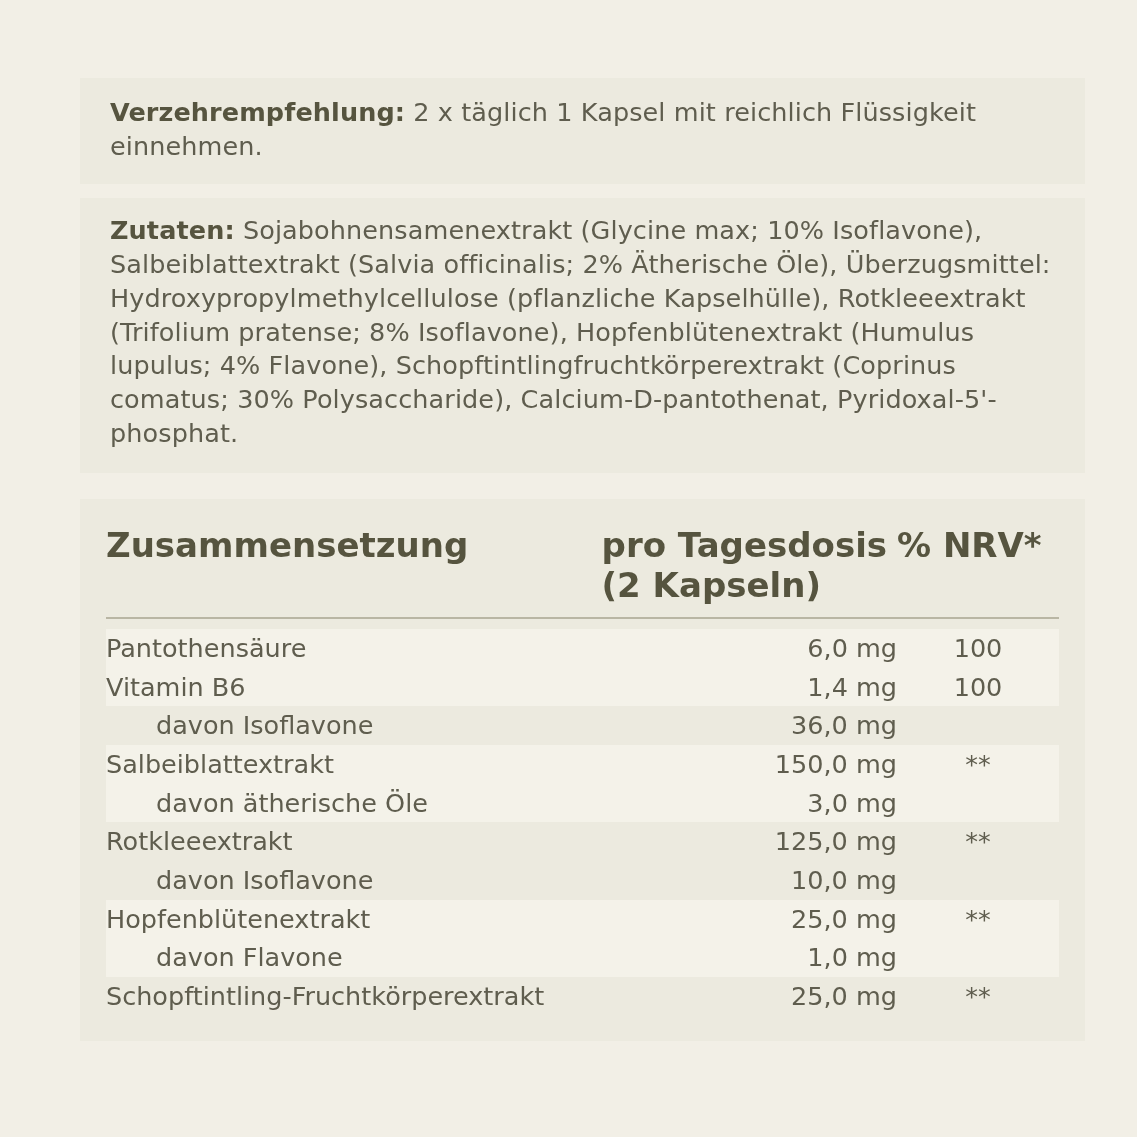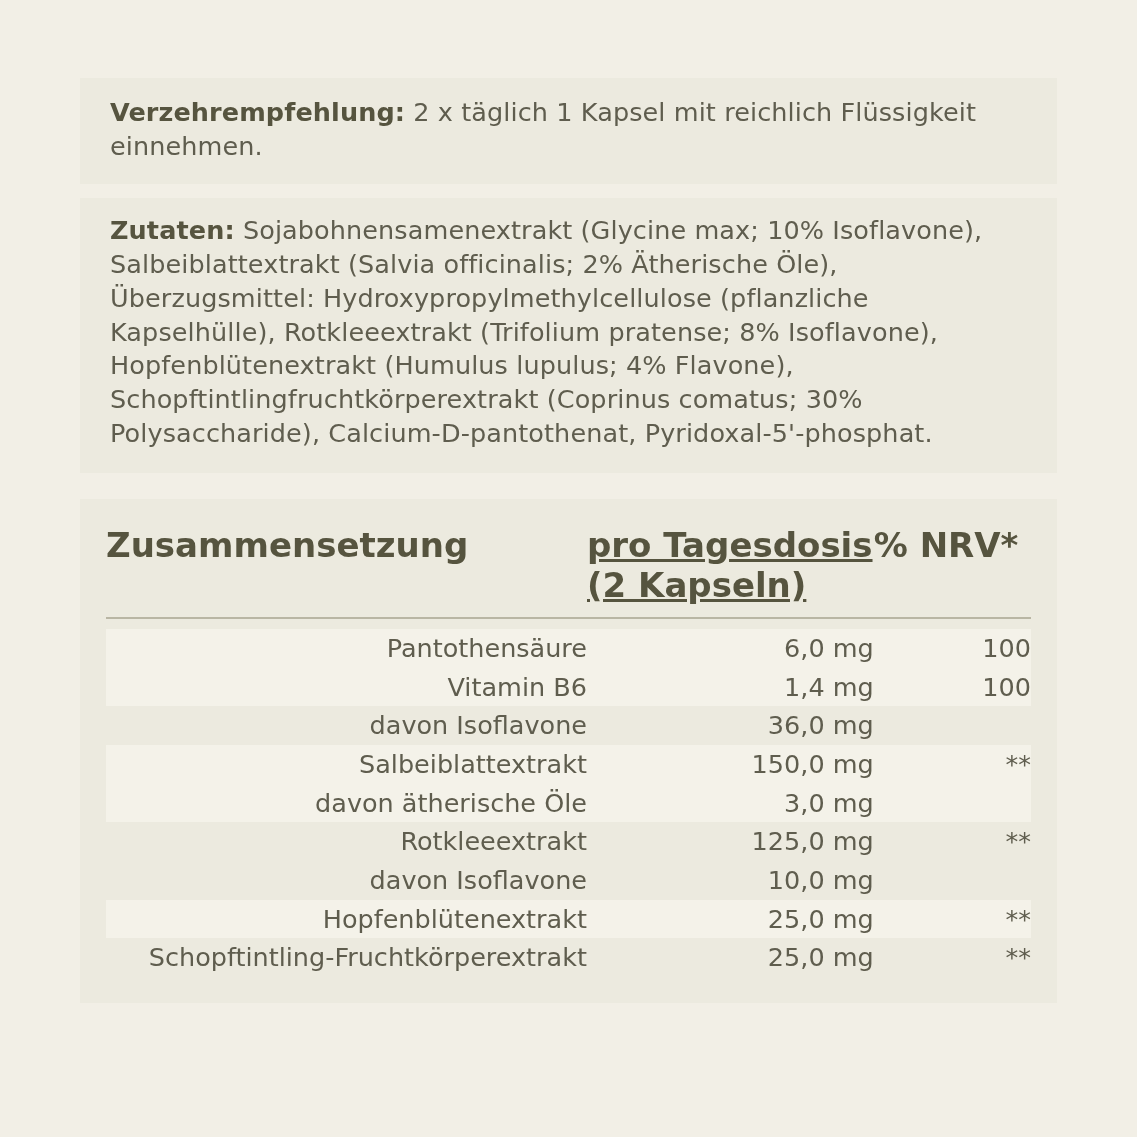--- a/index.html
+++ b/index.html
@@ -12,21 +12,21 @@
     background: #f2efe6;
     font-family: "DejaVu Sans", "Liberation Sans", sans-serif;
     color: #5c5a4c;
     overflow: hidden;
   }
   .page {
     position: relative;
     width: 1137px;
     height: 938px;
     box-sizing: border-box;
-    padding: 78px 80px 0 80px;
+    padding: 78px 52px 0 80px;
   }
 
   
   .panel {
     background: #eceadf;
     box-sizing: border-box;
   }
   .panel-recommendation {
     padding: 18px 30px 20px 30px;
     margin-bottom: 14px;
@@ -60,39 +60,38 @@
   }
   table.composition th {
     font-weight: 700;
     text-align: left;
     vertical-align: top;
     padding: 0 0 4px 0;
     color: #56543f;
     font-size: 34px;
   }
   th.col-name { width: 52%; }
-  th.col-dose { width: 31%; text-align: right; padding-right: 22px; text-decoration: underline;}
+  th.col-dose { width: 31%; text-align: right; padding-right: 22px;}
   th.col-nrv  { width: 17%; text-align: right; padding-right: 6px;}
   .sub-head {
     font-weight: 700;
     display: block;
   }
   .head-row td {
     padding: 0;
   }
   .rule {
     height: 2px;
     background: #b9b6a4;
     margin: 8px 0 10px 0;
   }
   tr.data td {
     padding: 3px 0 3px 0;
     vertical-align: baseline;
     line-height: 1.28;
-    text-align: right;
   }
   tr.shade td {
     background: #f4f2e9;
   }
   td.name { padding-left: 8px; }
   td.name.indent { padding-left: 50px; }
   td.dose {
     text-align: right;
     padding-right: 22px;
     white-space: pre;
@@ -167,20 +166,25 @@
           <tr class="data">
             <td class="name indent">davon Isoflavone</td>
             <td class="dose">10,0 mg</td>
             <td class="nrv"></td>
           </tr>
           <tr class="data shade">
             <td class="name">Hopfenblütenextrakt</td>
             <td class="dose">25,0 mg</td>
             <td class="nrv">**</td>
           </tr>
+          <tr class="data shade">
+            <td class="name indent">davon Flavone</td>
+            <td class="dose">1,0 mg</td>
+            <td class="nrv"></td>
+          </tr>
           <tr class="data">
             <td class="name">Schopftintling-Fruchtkörperextrakt</td>
             <td class="dose">25,0 mg</td>
             <td class="nrv">**</td>
           </tr>
         </tbody>
     </table>
   </div>
 
 </div>

